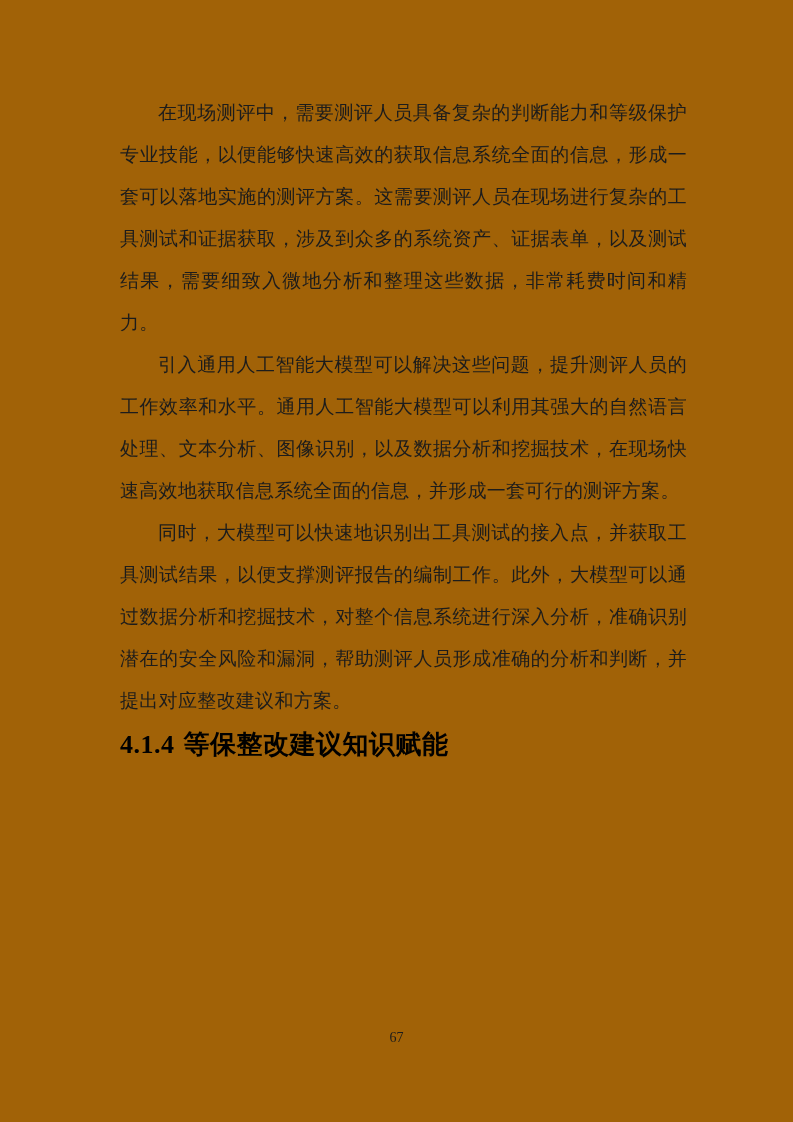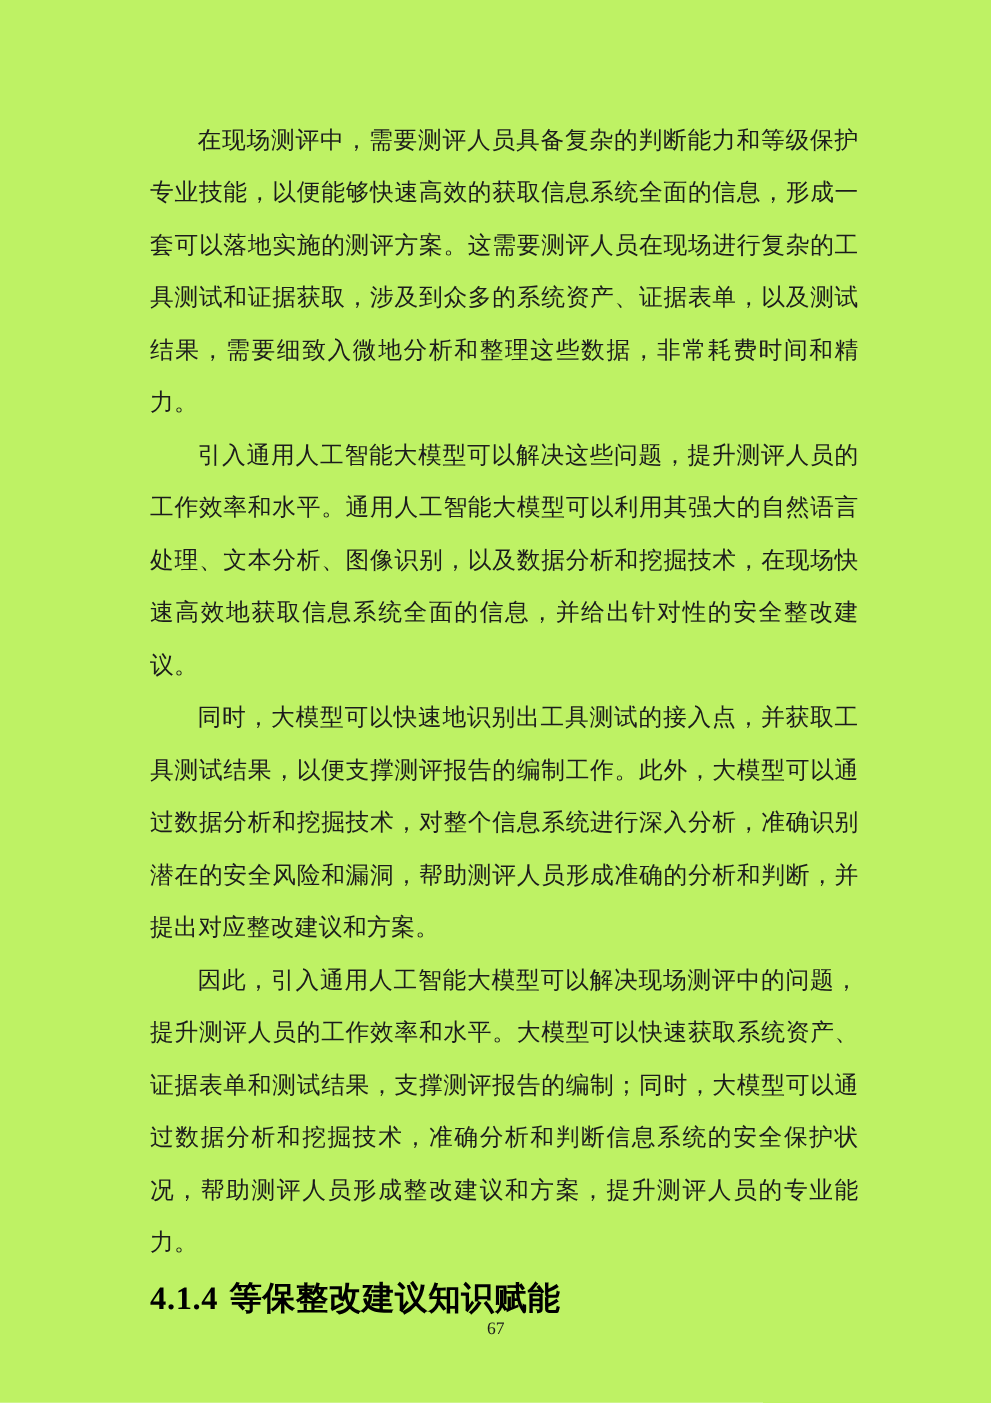--- a/index.html
+++ b/index.html
@@ -10,21 +10,21 @@
     width: 793px;
     height: 1122px;
     background: #ffffff;
     position: relative;
     font-family: "Liberation Serif", "DejaVu Serif", serif;
     color: #1c1c1c;
   }
   .page {
     position: absolute;
     inset: 0;
-    background: #bef264;
+    background: #a16207;
     overflow: hidden;
   }
   .content {
     position: absolute;
     left: 120px;
     right: 106px;
     top: 92px;
   }
   p.body-para {
     margin: 0;
@@ -46,37 +46,36 @@
   }
   .heading-number {
     font-family: "Liberation Serif", "DejaVu Serif", serif;
     margin-right: 9px;
   }
   .heading-title {
     font-family: "Liberation Sans", "DejaVu Sans", sans-serif;
   }
   .page-number {
     position: absolute;
-    top: 1056px;
+    top: 1030px;
     left: 0;
     width: 100%;
     text-align: center;
     font-size: 14px;
     color: #1c1c1c;
   }
 </style>
 </head>
 <body>
 
 <div class="page">
   <div class="content">
     <p class="body-para">在现场测评中，需要测评人员具备复杂的判断能力和等级保护专业技能，以便能够快速高效的获取信息系统全面的信息，形成一套可以落地实施的测评方案。这需要测评人员在现场进行复杂的工具测试和证据获取，涉及到众多的系统资产、证据表单，以及测试结果，需要细致入微地分析和整理这些数据，非常耗费时间和精力。</p>
-    <p class="body-para">引入通用人工智能大模型可以解决这些问题，提升测评人员的工作效率和水平。通用人工智能大模型可以利用其强大的自然语言处理、文本分析、图像识别，以及数据分析和挖掘技术，在现场快速高效地获取信息系统全面的信息，并给出针对性的安全整改建议。</p>
+    <p class="body-para">引入通用人工智能大模型可以解决这些问题，提升测评人员的工作效率和水平。通用人工智能大模型可以利用其强大的自然语言处理、文本分析、图像识别，以及数据分析和挖掘技术，在现场快速高效地获取信息系统全面的信息，并形成一套可行的测评方案。</p>
     <p class="body-para">同时，大模型可以快速地识别出工具测试的接入点，并获取工具测试结果，以便支撑测评报告的编制工作。此外，大模型可以通过数据分析和挖掘技术，对整个信息系统进行深入分析，准确识别潜在的安全风险和漏洞，帮助测评人员形成准确的分析和判断，并提出对应整改建议和方案。</p>
-    <p class="body-para">因此，引入通用人工智能大模型可以解决现场测评中的问题，提升测评人员的工作效率和水平。大模型可以快速获取系统资产、证据表单和测试结果，支撑测评报告的编制；同时，大模型可以通过数据分析和挖掘技术，准确分析和判断信息系统的安全保护状况，帮助测评人员形成整改建议和方案，提升测评人员的专业能力。</p>
 
     <h2 class="section-heading">
       <span class="heading-number">4.1.4</span><span class="heading-title">等保整改建议知识赋能</span>
     </h2>
 
   </div>
 
   <div class="page-number">67</div>
 </div>
 

